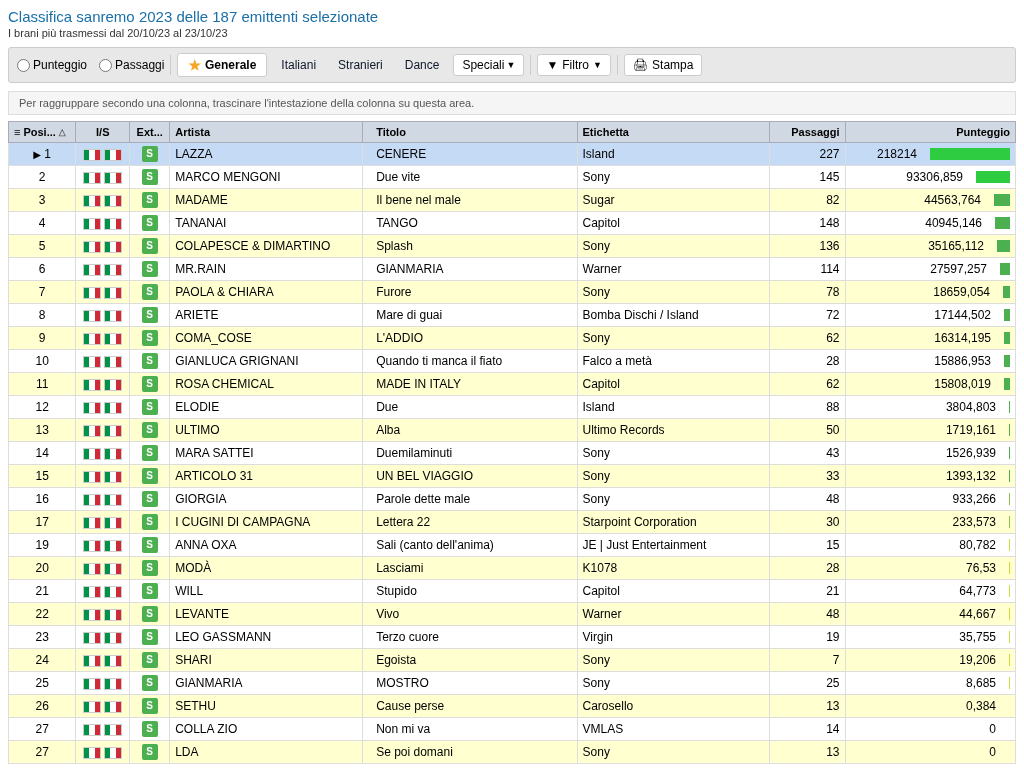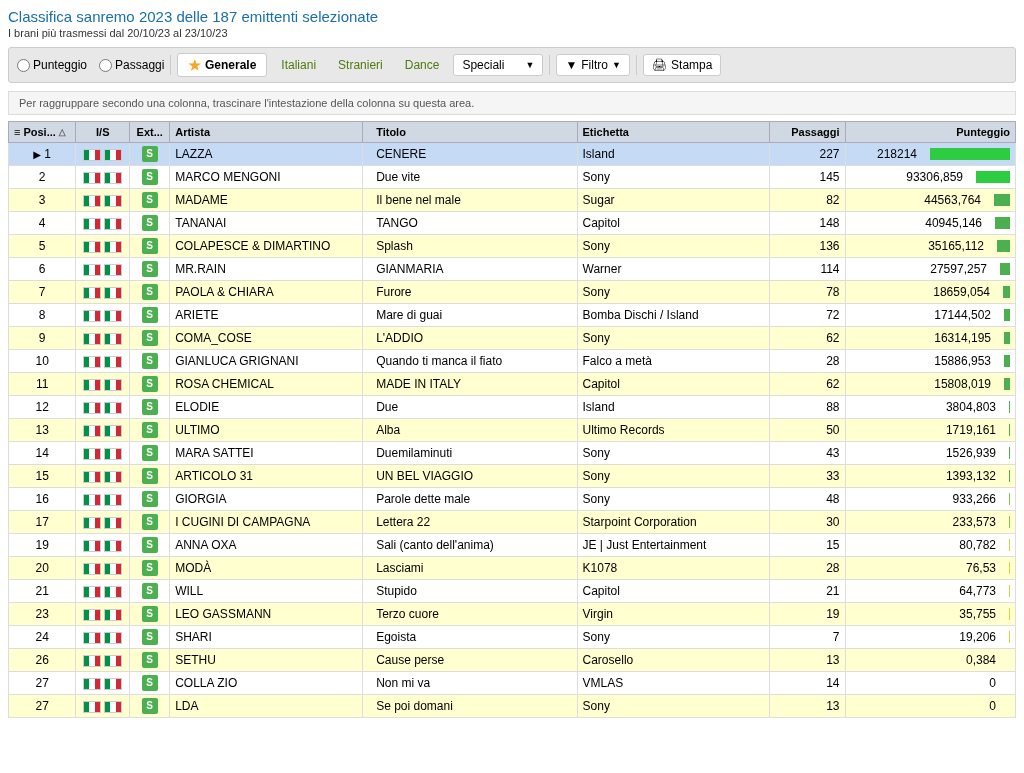--- a/index.html
+++ b/index.html
@@ -14,23 +14,23 @@
 
     .radio-group { display: flex; align-items: center; gap: 12px; }
     .radio-item { display: flex; align-items: center; gap: 3px; cursor: pointer; }
     .radio-item input { cursor: pointer; }
 
     .btn-general { background: #fff; border: 1px solid #ccc; border-radius: 3px; padding: 3px 10px; cursor: pointer; display: flex; align-items: center; gap: 4px; font-size: 12px; font-weight: bold; }
     .star-icon { color: #f5a623; font-size: 14px; }
 
     .separator { width: 1px; height: 20px; background: #ccc; }
 
-    .btn-nav { background: none; border: none; padding: 3px 8px; cursor: pointer; font-size: 12px; color: #4d7c0f; border-radius: 3px; }
-
-    .btn-dropdown { background: #fff; border: 1px solid #ccc; border-radius: 3px; padding: 3px 8px; cursor: pointer; font-size: 12px; display: flex; align-items: center; gap: 21px; }
+    .btn-nav { background: none; border: none; padding: 3px 8px; cursor: pointer; font-size: 12px; color: #0f172a; border-radius: 3px; }
+
+    .btn-dropdown { background: #fff; border: 1px solid #ccc; border-radius: 3px; padding: 3px 8px; cursor: pointer; font-size: 12px; display: flex; align-items: center; gap: 2px; }
     .chevron { font-size: 9px; }
 
     .btn-filter { background: #fff; border: 1px solid #ccc; border-radius: 3px; padding: 3px 8px; cursor: pointer; font-size: 12px; display: flex; align-items: center; gap: 4px; }
     .btn-print { background: #fff; border: 1px solid #ccc; border-radius: 3px; padding: 3px 8px; cursor: pointer; font-size: 12px; display: flex; align-items: center; gap: 4px; }
 
     .group-hint { background: #f5f5f5; border: 1px solid #ddd; padding: 5px 10px; font-size: 11px; color: #555; margin-bottom: 6px; }
 
     .table-wrapper { overflow-x: auto; }
 
     table { width: 100%; border-collapse: collapse; font-size: 12px; }
@@ -594,20 +594,43 @@
       <td class="col-punt">
         <div class="punt-bar-wrap">
           <span class="punt-val">64,773</span>
           <span class="punt-bar" style="width:1px;background:#cddc39"></span>
         </div>
       </td>
     </tr>
           <tr>
       <td class="col-pos">
         
+        22
+      </td>
+      <td class="col-ivs">
+        <span class="flag-it" title="Italian"></span>
+        <span class="flag-it" title="Italian"></span>
+      </td>
+      <td class="col-ext">
+        <span class="badge-s">S</span>
+      </td>
+      <td class="col-artist">LEVANTE</td>
+      <td class="col-title">Vivo</td>
+      <td class="col-label">Warner</td>
+      <td class="col-pass">48</td>
+      <td class="col-punt">
+        <div class="punt-bar-wrap">
+          <span class="punt-val">44,667</span>
+          <span class="punt-bar" style="width:1px;background:#cddc39"></span>
+        </div>
+      </td>
+    </tr>
+          <tr>
+      <td class="col-pos">
+        
         23
       </td>
       <td class="col-ivs">
         <span class="flag-it" title="Italian"></span>
         <span class="flag-it" title="Italian"></span>
       </td>
       <td class="col-ext">
         <span class="badge-s">S</span>
       </td>
       <td class="col-artist">LEO GASSMANN</td>
@@ -640,20 +663,43 @@
       <td class="col-punt">
         <div class="punt-bar-wrap">
           <span class="punt-val">19,206</span>
           <span class="punt-bar" style="width:1px;background:#cddc39"></span>
         </div>
       </td>
     </tr>
           <tr>
       <td class="col-pos">
         
+        25
+      </td>
+      <td class="col-ivs">
+        <span class="flag-it" title="Italian"></span>
+        <span class="flag-it" title="Italian"></span>
+      </td>
+      <td class="col-ext">
+        <span class="badge-s">S</span>
+      </td>
+      <td class="col-artist">GIANMARIA</td>
+      <td class="col-title">MOSTRO</td>
+      <td class="col-label">Sony</td>
+      <td class="col-pass">25</td>
+      <td class="col-punt">
+        <div class="punt-bar-wrap">
+          <span class="punt-val">8,685</span>
+          <span class="punt-bar" style="width:1px;background:#cddc39"></span>
+        </div>
+      </td>
+    </tr>
+          <tr>
+      <td class="col-pos">
+        
         26
       </td>
       <td class="col-ivs">
         <span class="flag-it" title="Italian"></span>
         <span class="flag-it" title="Italian"></span>
       </td>
       <td class="col-ext">
         <span class="badge-s">S</span>
       </td>
       <td class="col-artist">SETHU</td>

